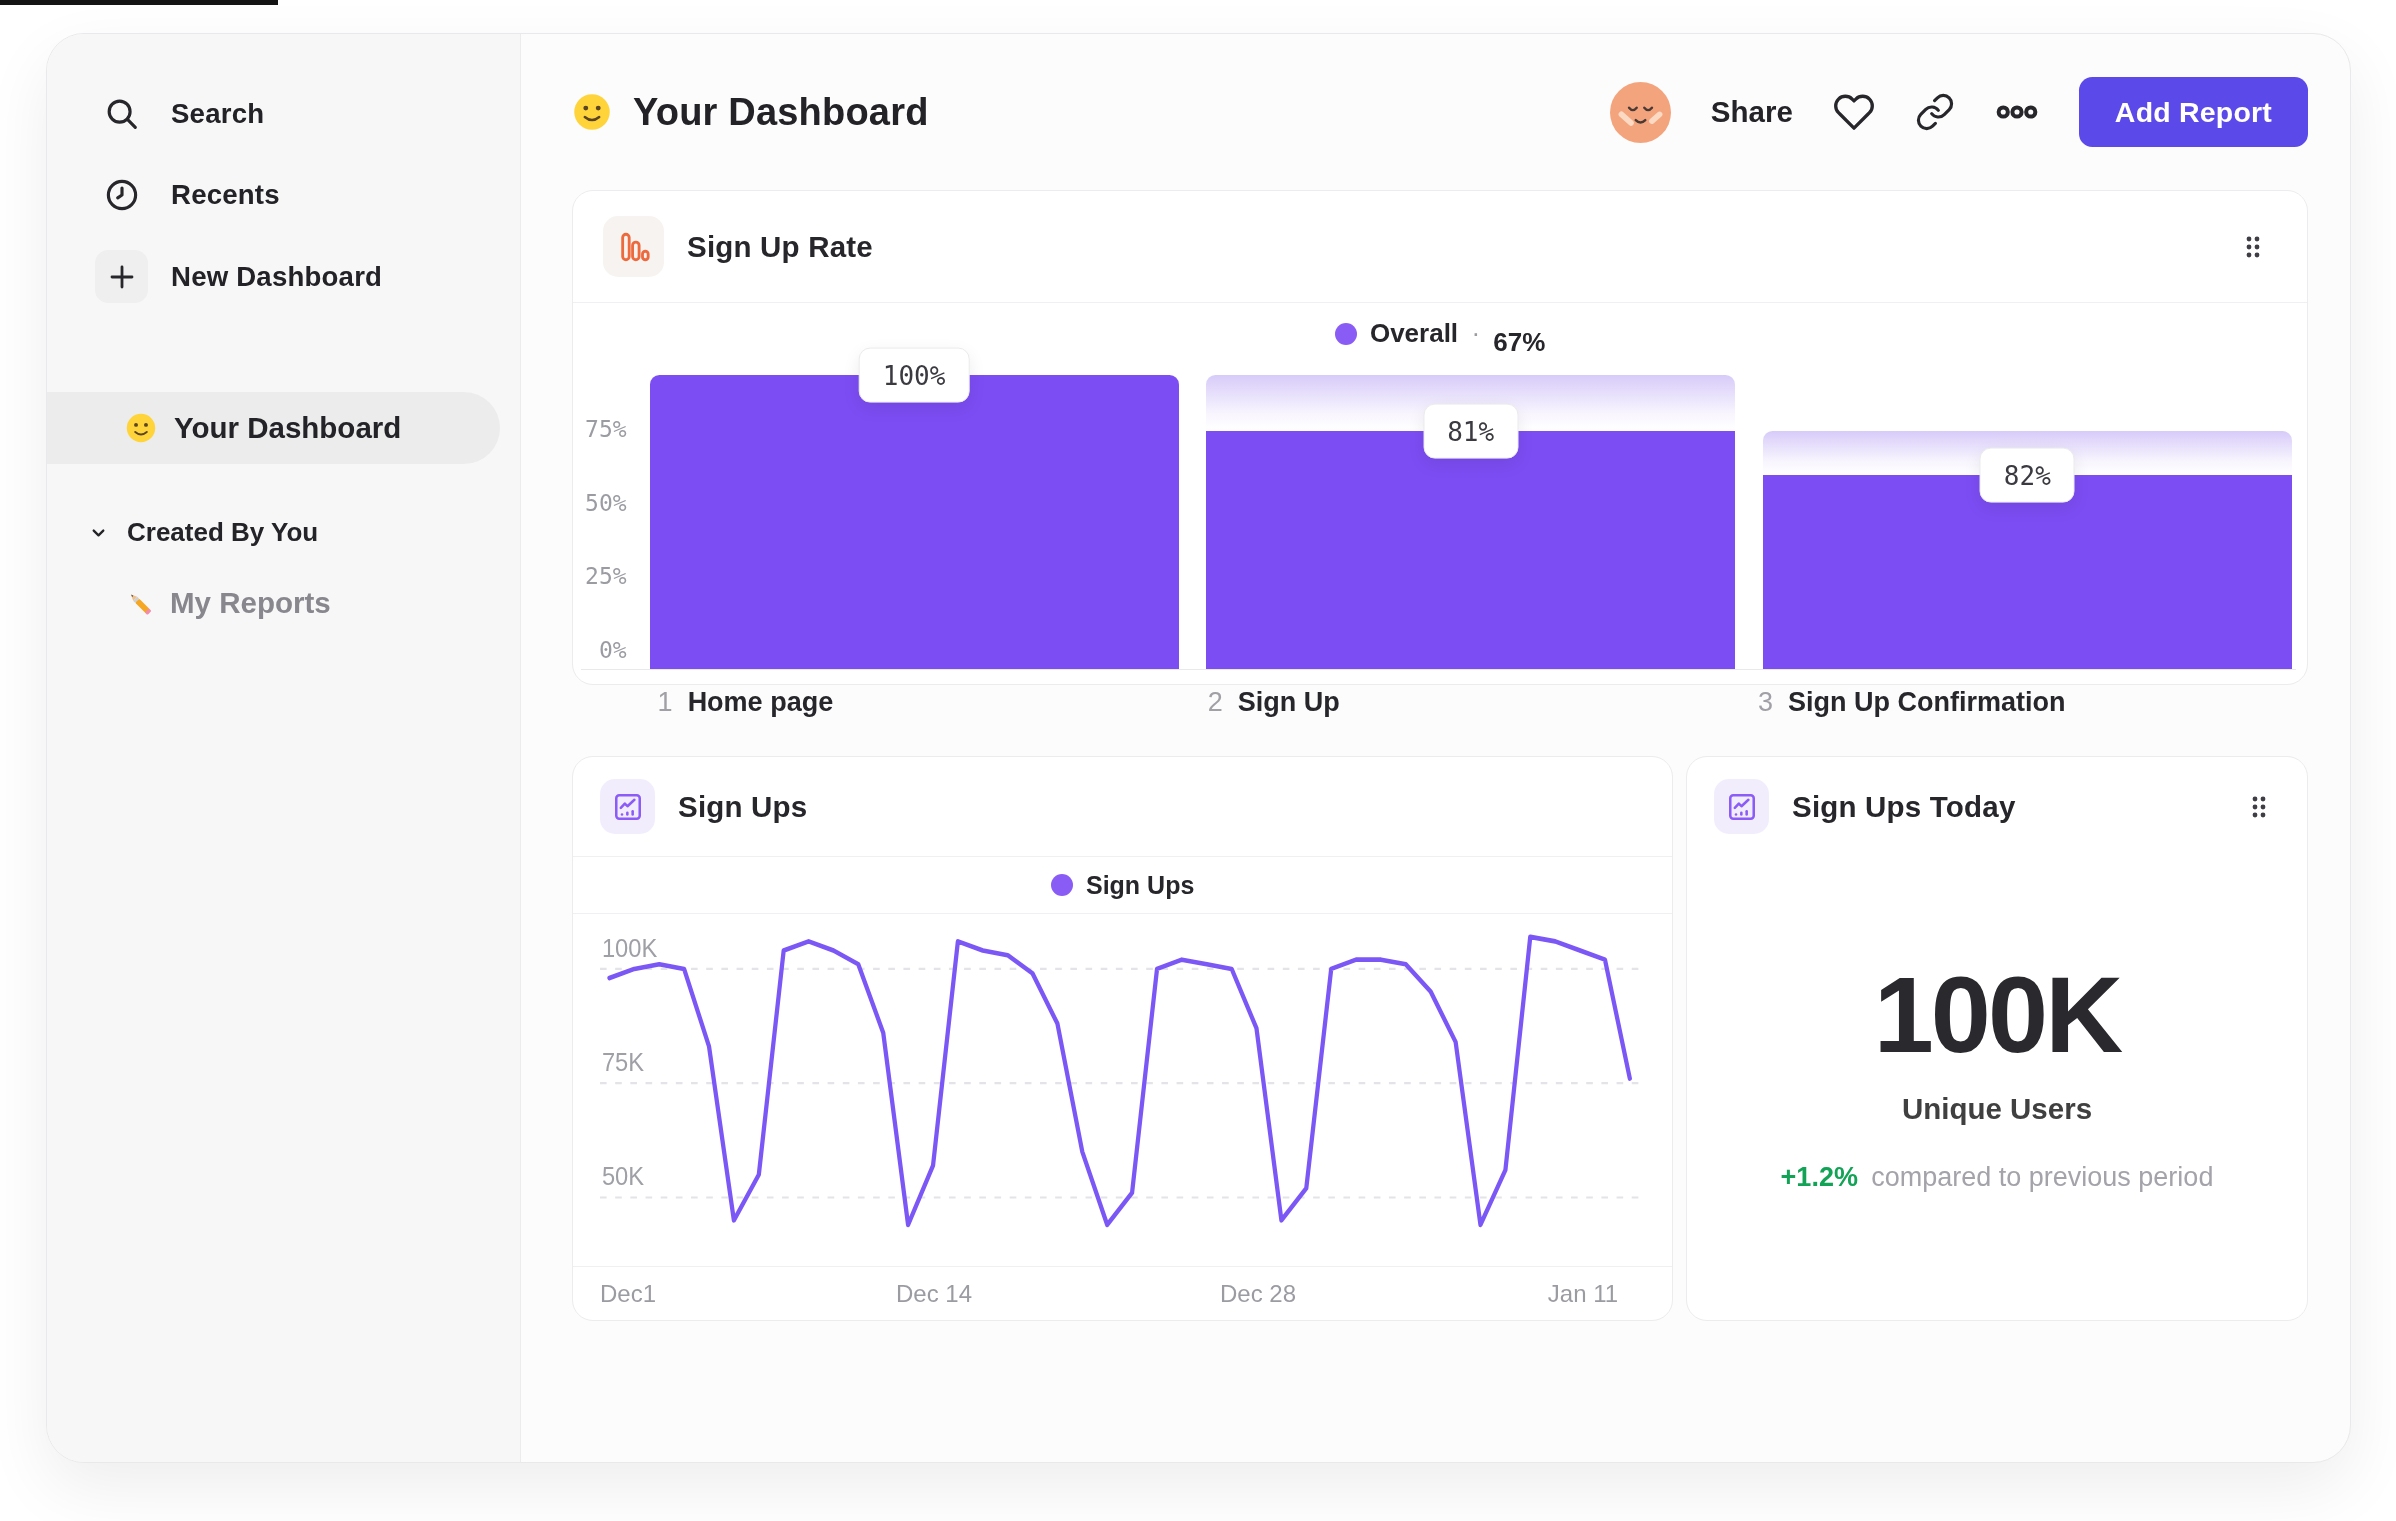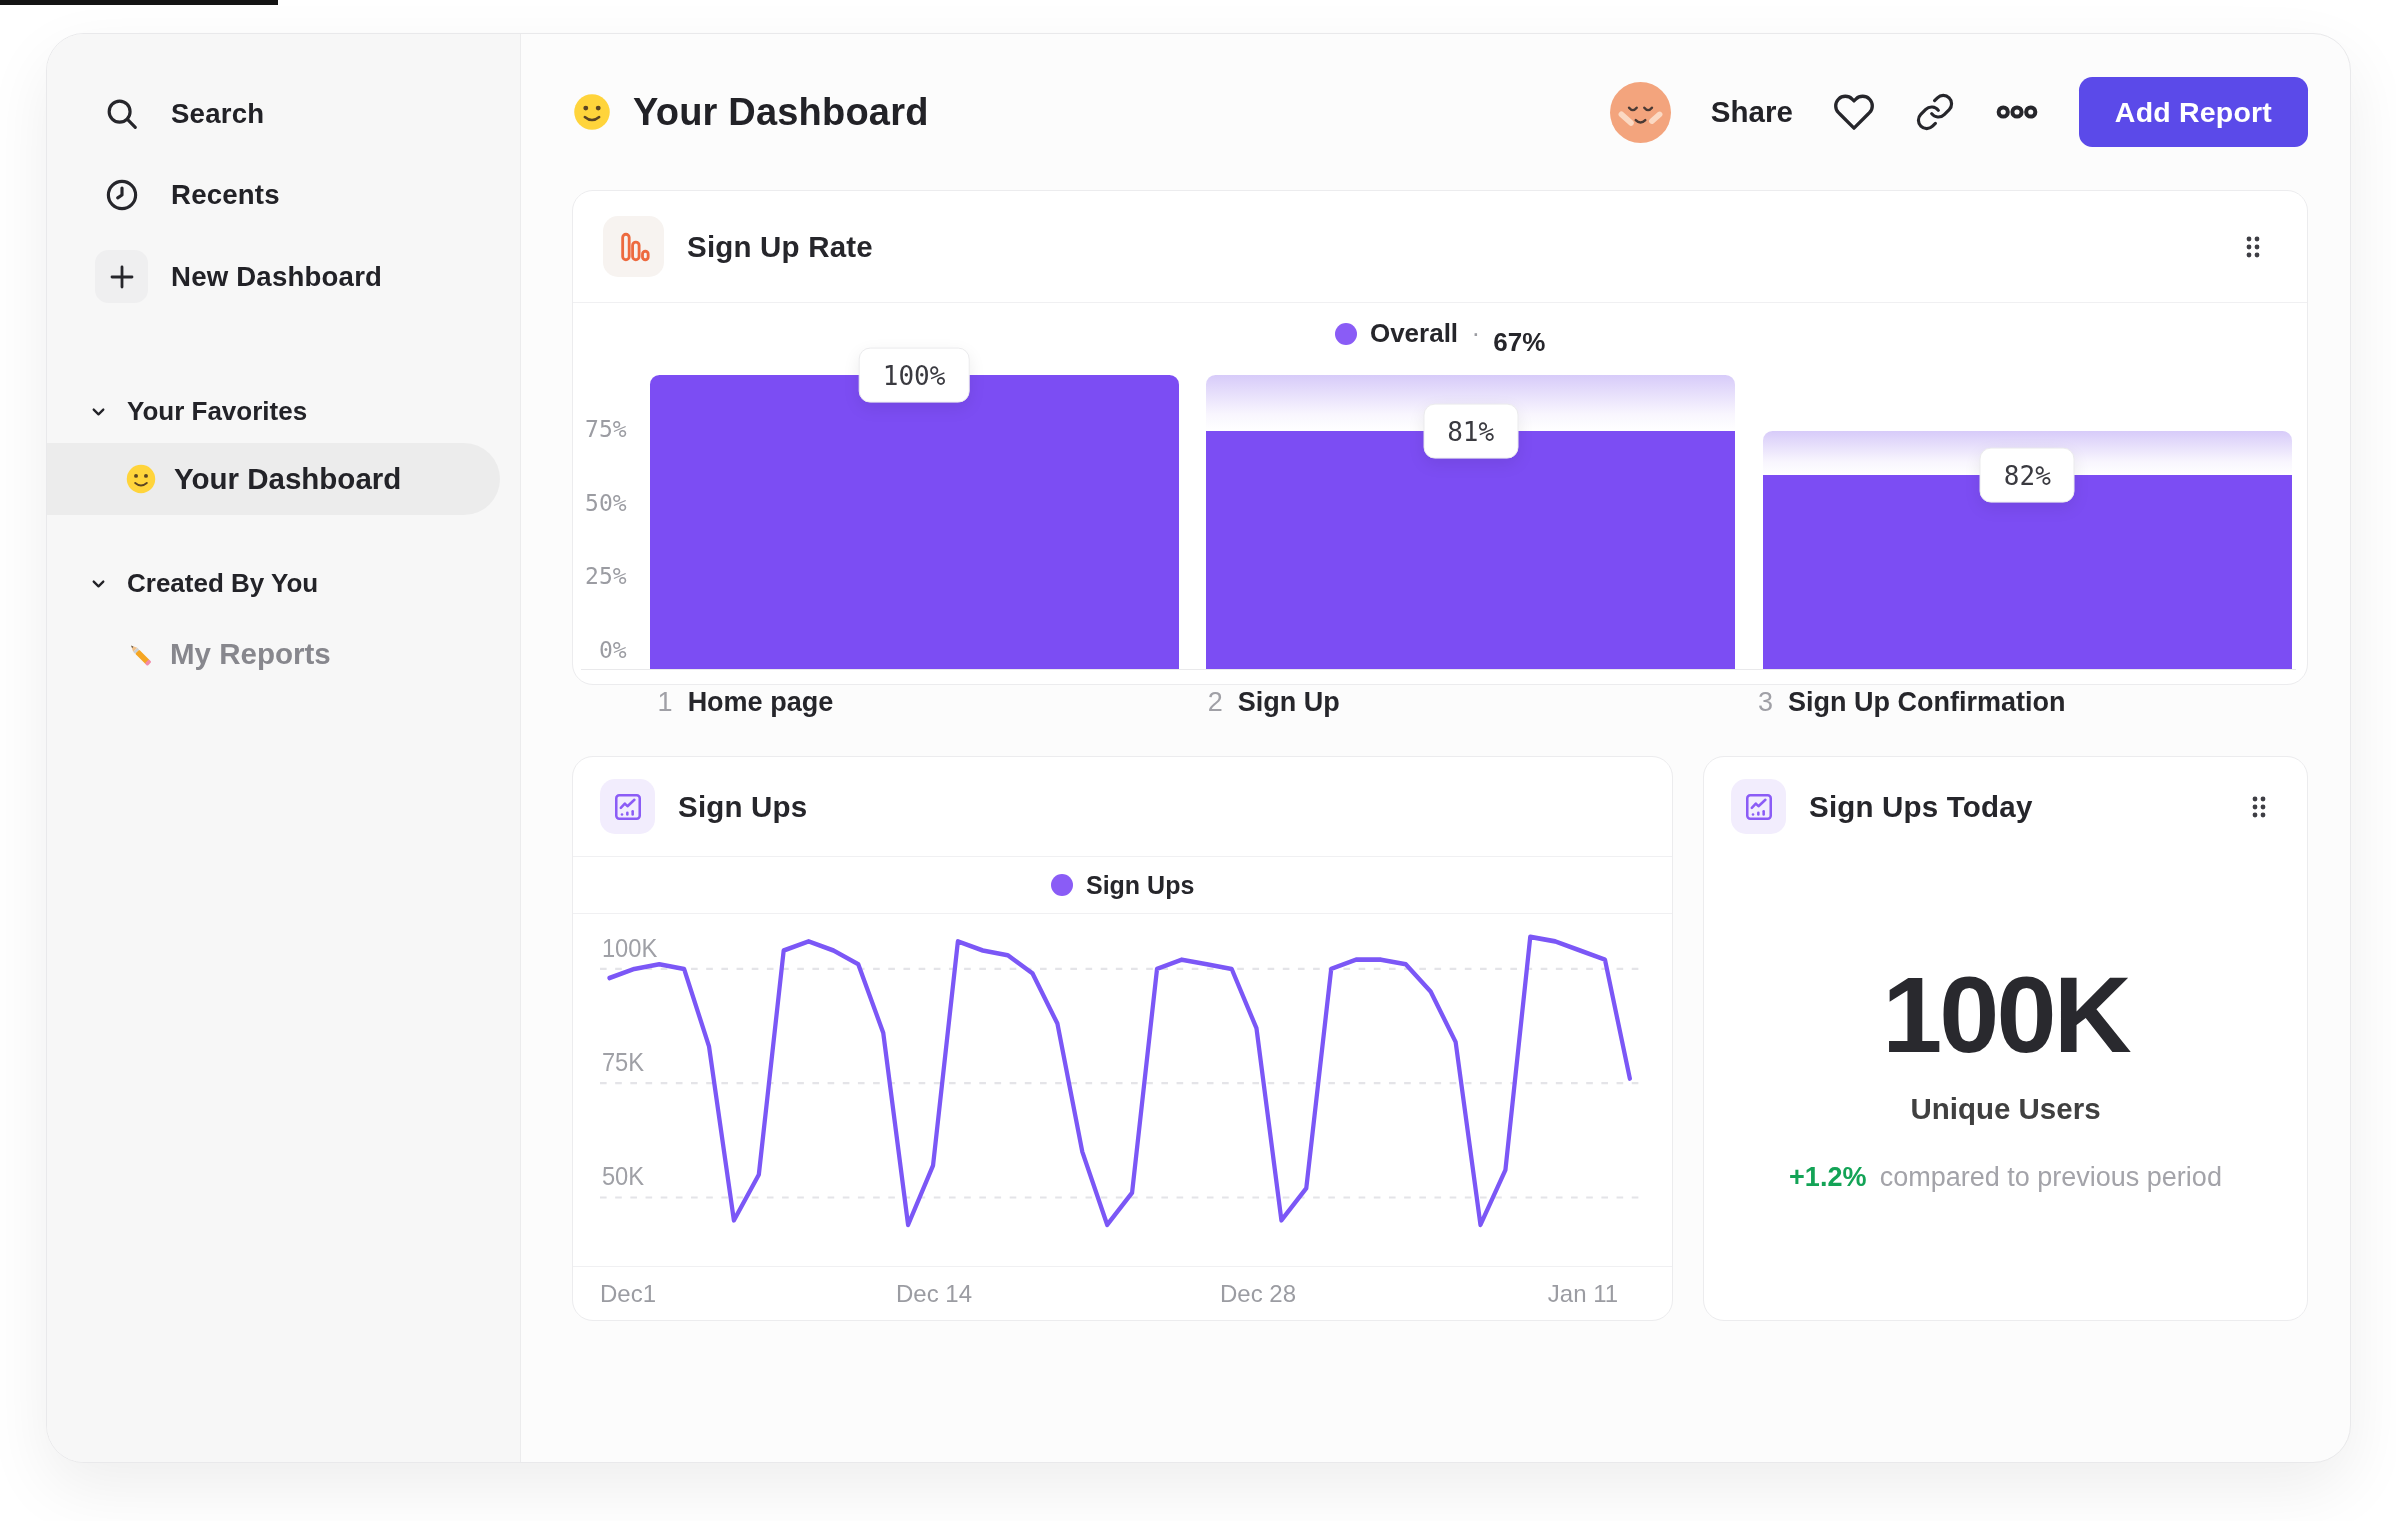--- a/index.html
+++ b/index.html
@@ -68,21 +68,21 @@
     background:linear-gradient(180deg,#D7CBF9 0%,rgba(243,238,253,.55) 70%,rgba(255,255,255,0) 100%);}
   .f-tip{position:absolute;left:50%;transform:translate(-50%,-50%);background:#FFFFFF;
     border:1.4px solid #EBEBED;border-radius:11.4px;box-shadow:0 5.7px 17px rgba(0,0,0,.08);
     font-family:"DejaVu Sans Mono",monospace;font-size:26px;color:#3A3A40;padding:11.4px 23px;white-space:nowrap;z-index:2;}
   .f-labels{display:flex;gap:27.6px;margin:17px 15px 0 77px;}
   .f-label{flex:1;display:flex;gap:15px;align-items:baseline;font-size:27px;}
   .f-num{color:#A0A0A6;}
   .f-name{color:#26262B;font-weight:600;}
 
   
-  .bottom-row{display:flex;gap:30px;margin-top:71px;flex:none;}
+  .bottom-row{display:flex;gap:13px;margin-top:71px;flex:none;}
   .card-line{width:1101px;height:565px;flex:none;display:flex;flex-direction:column;}
   .card-line .card-header{height:99px;padding:0 27px;}
   .card-line .legend-row{height:58px;font-size:25px;border-top:1.4px solid #F0F0F2;border-bottom:1.4px solid #F0F0F2;}
   .line-plot{flex:1;position:relative;margin:0 27px;}
   .line-plot svg{position:absolute;inset:0;width:100%;height:100%;}
   .x-axis-row{height:54px;border-top:1.4px solid #F0F0F2;position:relative;flex:none;}
   .x-tick{position:absolute;top:13.3px;font-size:24px;color:#9B9CA2;white-space:nowrap;}
 
   
   .card-stat{flex:1;height:565px;display:flex;flex-direction:column;}
@@ -126,26 +126,20 @@
           <svg width="32" height="32" viewBox="0 0 24 24" fill="none" stroke="#26262B" stroke-width="2.1" stroke-linecap="round">
               <line x1="12" y1="4.5" x2="12" y2="19.5"></line>
               <line x1="4.5" y1="12" x2="19.5" y2="12"></line>
             </svg>
         </span>
         <span class="nav-label">New Dashboard</span>
       </div>
     </nav>
 
     <div class="side-section-1">
-      <div class="section-header">
-        <svg width="23" height="23" viewBox="0 0 24 24" fill="none" stroke="#232328" stroke-width="2.4" stroke-linecap="round" stroke-linejoin="round">
-            <polyline points="7 10 12 15 17 10"></polyline>
-          </svg>
-        <span>Your Favorites</span>
-      </div>
       <div class="fav-pill">
         <svg width="32" height="32" viewBox="0 0 36 36">
             <circle cx="18" cy="18" r="16" fill="#FFD43B"></circle>
             <circle cx="12.4" cy="14.5" r="2.2" fill="#5B4423"></circle>
             <circle cx="23.6" cy="14.5" r="2.2" fill="#5B4423"></circle>
             <path d="M11.5 22.5 Q18 28 24.5 22.5" fill="none" stroke="#5B4423" stroke-width="2.2" stroke-linecap="round"></path>
           </svg>
         <span>Your Dashboard</span>
       </div>
     </div>

